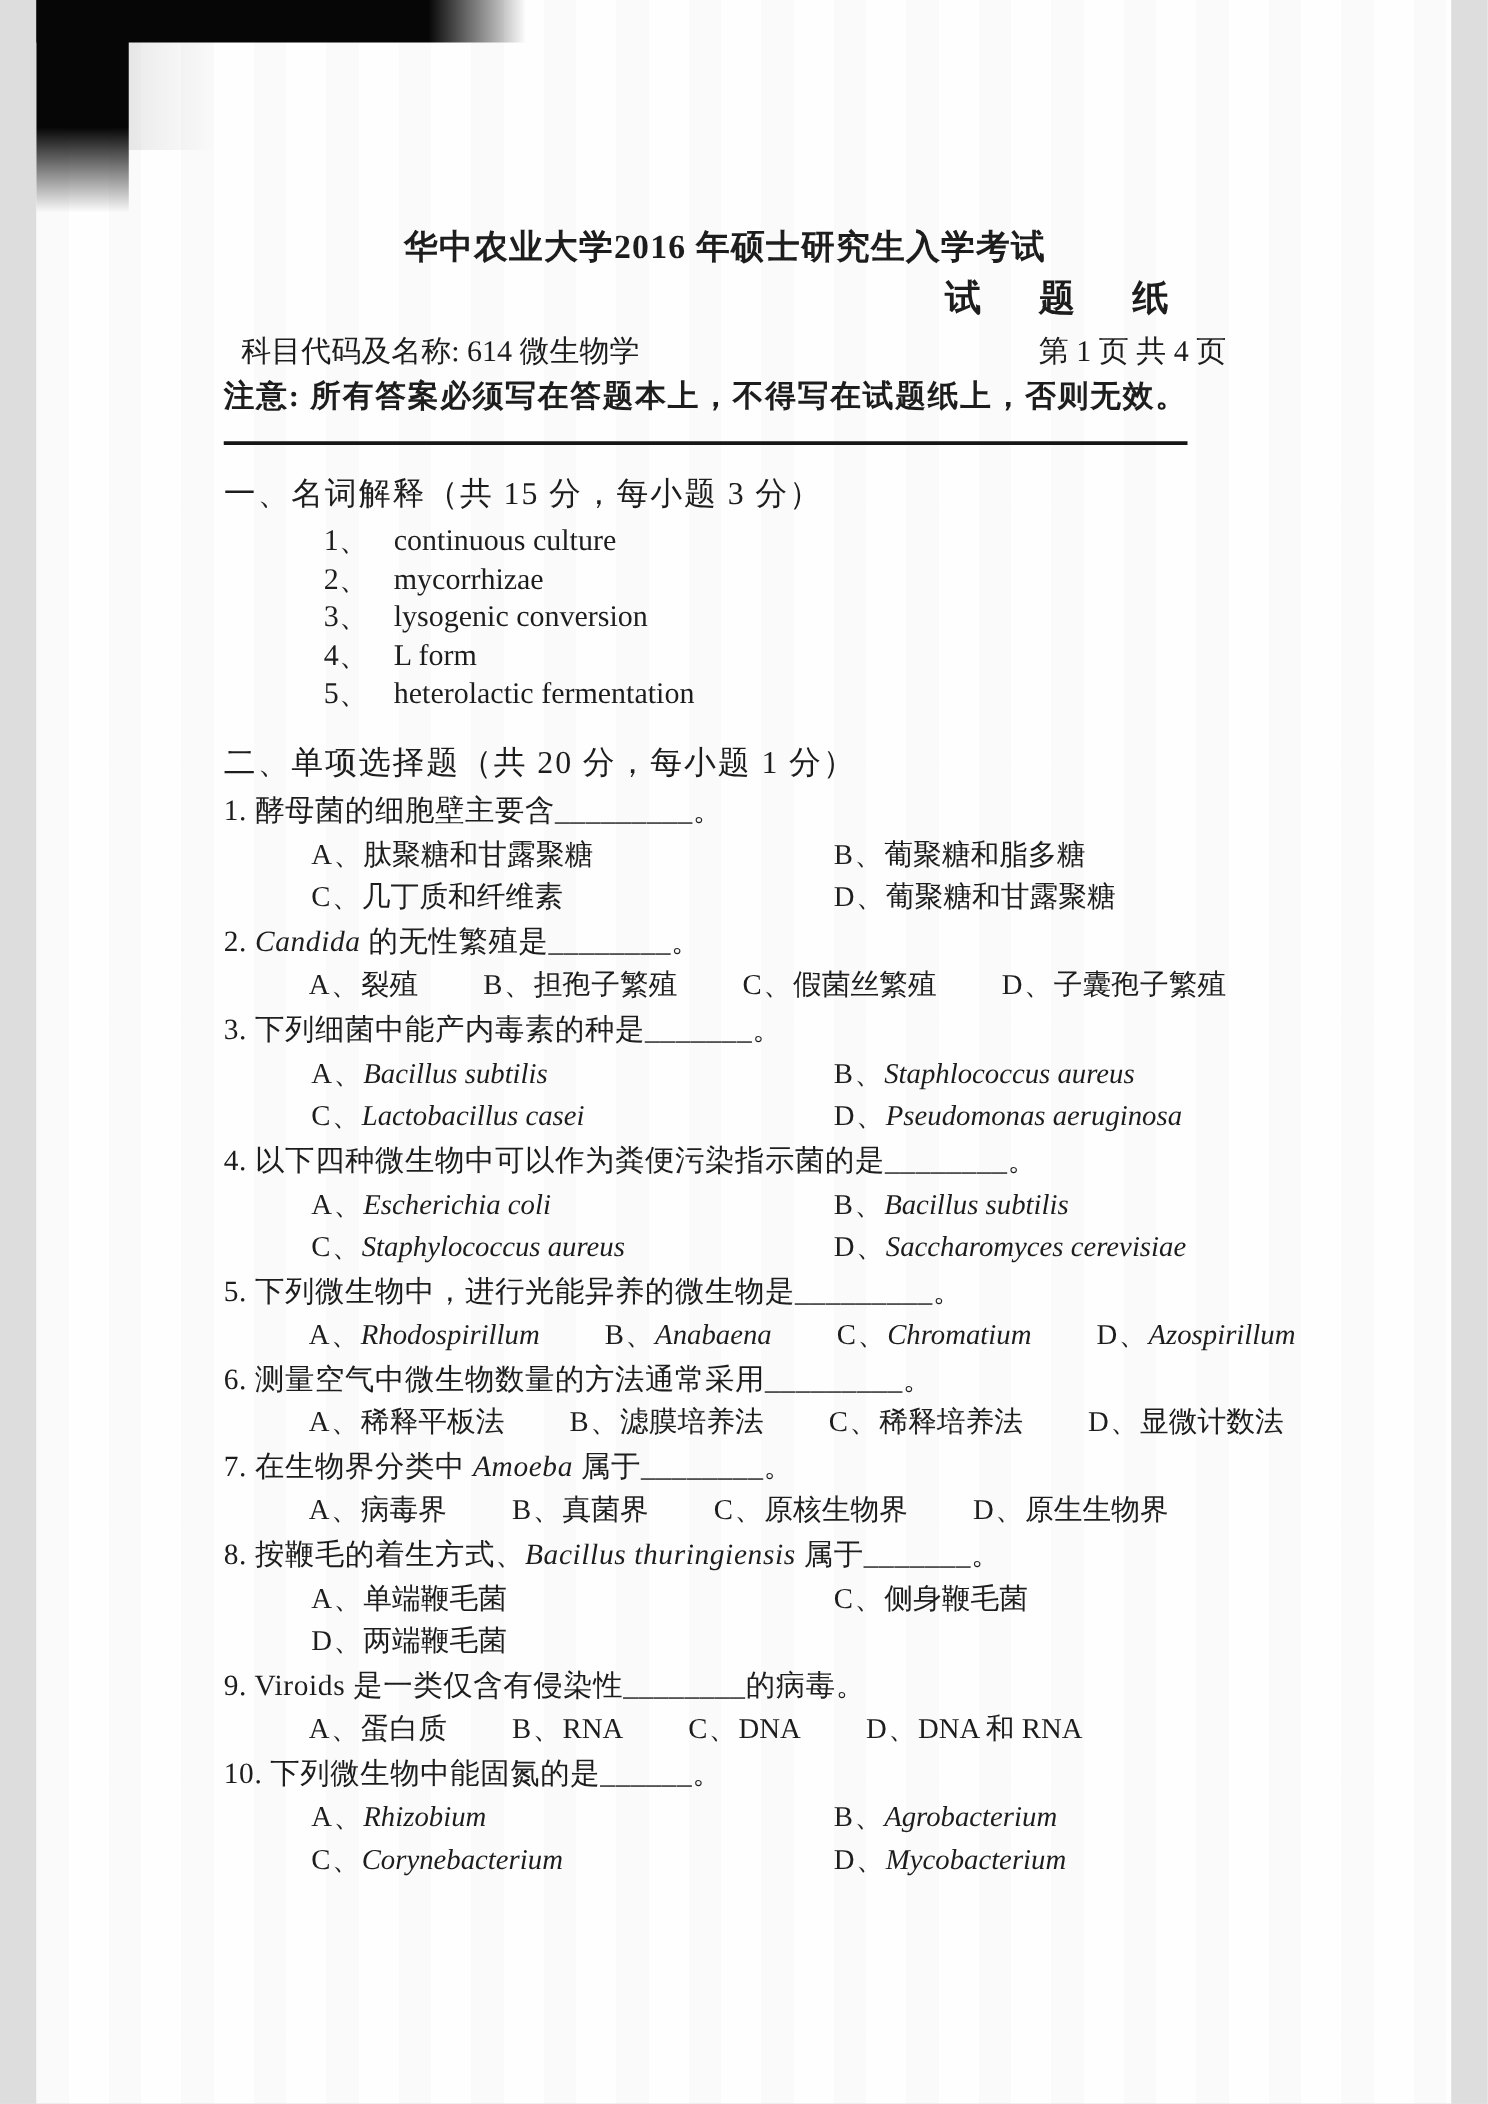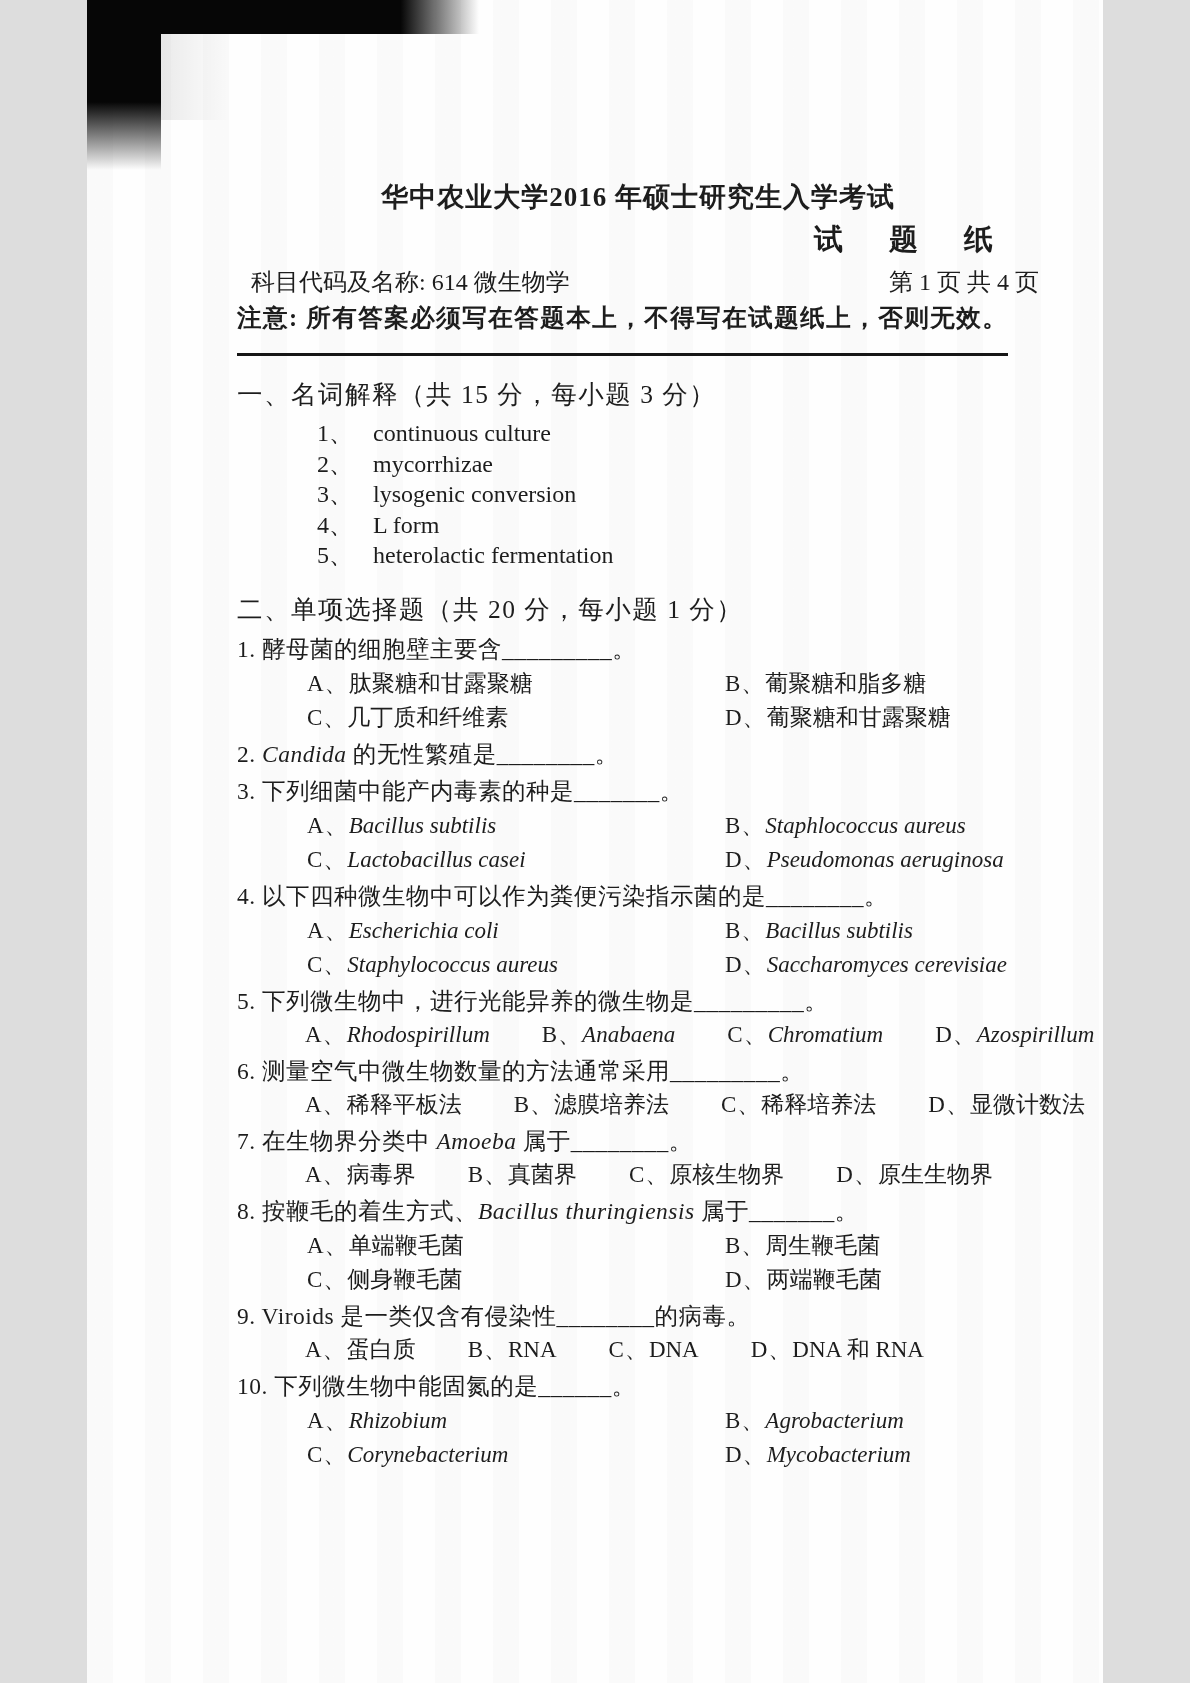--- a/index.html
+++ b/index.html
@@ -1,18 +1,18 @@
 <!DOCTYPE html>
 <html><head>
 <meta charset="utf-8">
 <style>
   html,body{margin:0;padding:0;background:#ddd;}
   .page{
     position:relative;
-    width:1016px;height:1683px;
+    width:1132px;height:1683px;
     margin:0 auto;
     background:
       repeating-linear-gradient(90deg, rgba(0,0,0,0.015) 0 26px, rgba(0,0,0,0) 26px 58px),
       #fefefe;
     font-family:"Liberation Serif", serif;
     color:#1d1d1d;
     overflow:hidden;
   }
   
   .scan-top{position:absolute;top:0;left:0;width:392px;height:34px;
@@ -91,20 +91,26 @@
           <div class="stem"><span>1. 酵母菌的细胞壁主要含_________。</span></div>
           <div class="opts grid2">
             <div class="opt"><span class="opt-label">A、</span><span>肽聚糖和甘露聚糖</span></div>
             <div class="opt"><span class="opt-label">B、</span><span>葡聚糖和脂多糖</span></div>
             <div class="opt"><span class="opt-label">C、</span><span>几丁质和纤维素</span></div>
             <div class="opt"><span class="opt-label">D、</span><span>葡聚糖和甘露聚糖</span></div>
           </div>
         </div>
         <div class="q">
           <div class="stem"><span>2. </span><span class="it">Candida</span><span> 的无性繁殖是________。</span></div>
+          <div class="opts row1">
+            <div class="opt"><span class="opt-label">A、</span><span>裂殖</span></div>
+            <div class="opt"><span class="opt-label">B、</span><span>担孢子繁殖</span></div>
+            <div class="opt"><span class="opt-label">C、</span><span>假菌丝繁殖</span></div>
+            <div class="opt"><span class="opt-label">D、</span><span>子囊孢子繁殖</span></div>
+          </div>
         </div>
         <div class="q">
           <div class="stem"><span>3. 下列细菌中能产内毒素的种是_______。</span></div>
           <div class="opts grid2">
             <div class="opt"><span class="opt-label">A、</span><span class="it">Bacillus subtilis</span></div>
             <div class="opt"><span class="opt-label">B、</span><span class="it">Staphlococcus aureus</span></div>
             <div class="opt"><span class="opt-label">C、</span><span class="it">Lactobacillus casei</span></div>
             <div class="opt"><span class="opt-label">D、</span><span class="it">Pseudomonas aeruginosa</span></div>
           </div>
         </div>
@@ -141,21 +147,20 @@
             <div class="opt"><span class="opt-label">A、</span><span>病毒界</span></div>
             <div class="opt"><span class="opt-label">B、</span><span>真菌界</span></div>
             <div class="opt"><span class="opt-label">C、</span><span>原核生物界</span></div>
             <div class="opt"><span class="opt-label">D、</span><span>原生生物界</span></div>
           </div>
         </div>
         <div class="q">
           <div class="stem"><span>8. 按鞭毛的着生方式、</span><span class="it">Bacillus thuringiensis</span><span> 属于_______。</span></div>
           <div class="opts grid2">
             <div class="opt"><span class="opt-label">A、</span><span>单端鞭毛菌</span></div>
-            <div class="opt"><span class="opt-label">B、</span><span>周生鞭毛菌</span></div>
             <div class="opt"><span class="opt-label">C、</span><span>侧身鞭毛菌</span></div>
             <div class="opt"><span class="opt-label">D、</span><span>两端鞭毛菌</span></div>
           </div>
         </div>
         <div class="q">
           <div class="stem"><span>9.  Viroids 是一类仅含有侵染性________的病毒。</span></div>
           <div class="opts row1">
             <div class="opt"><span class="opt-label">A、</span><span>蛋白质</span></div>
             <div class="opt"><span class="opt-label">B、</span><span>RNA</span></div>
             <div class="opt"><span class="opt-label">C、</span><span>DNA</span></div>

